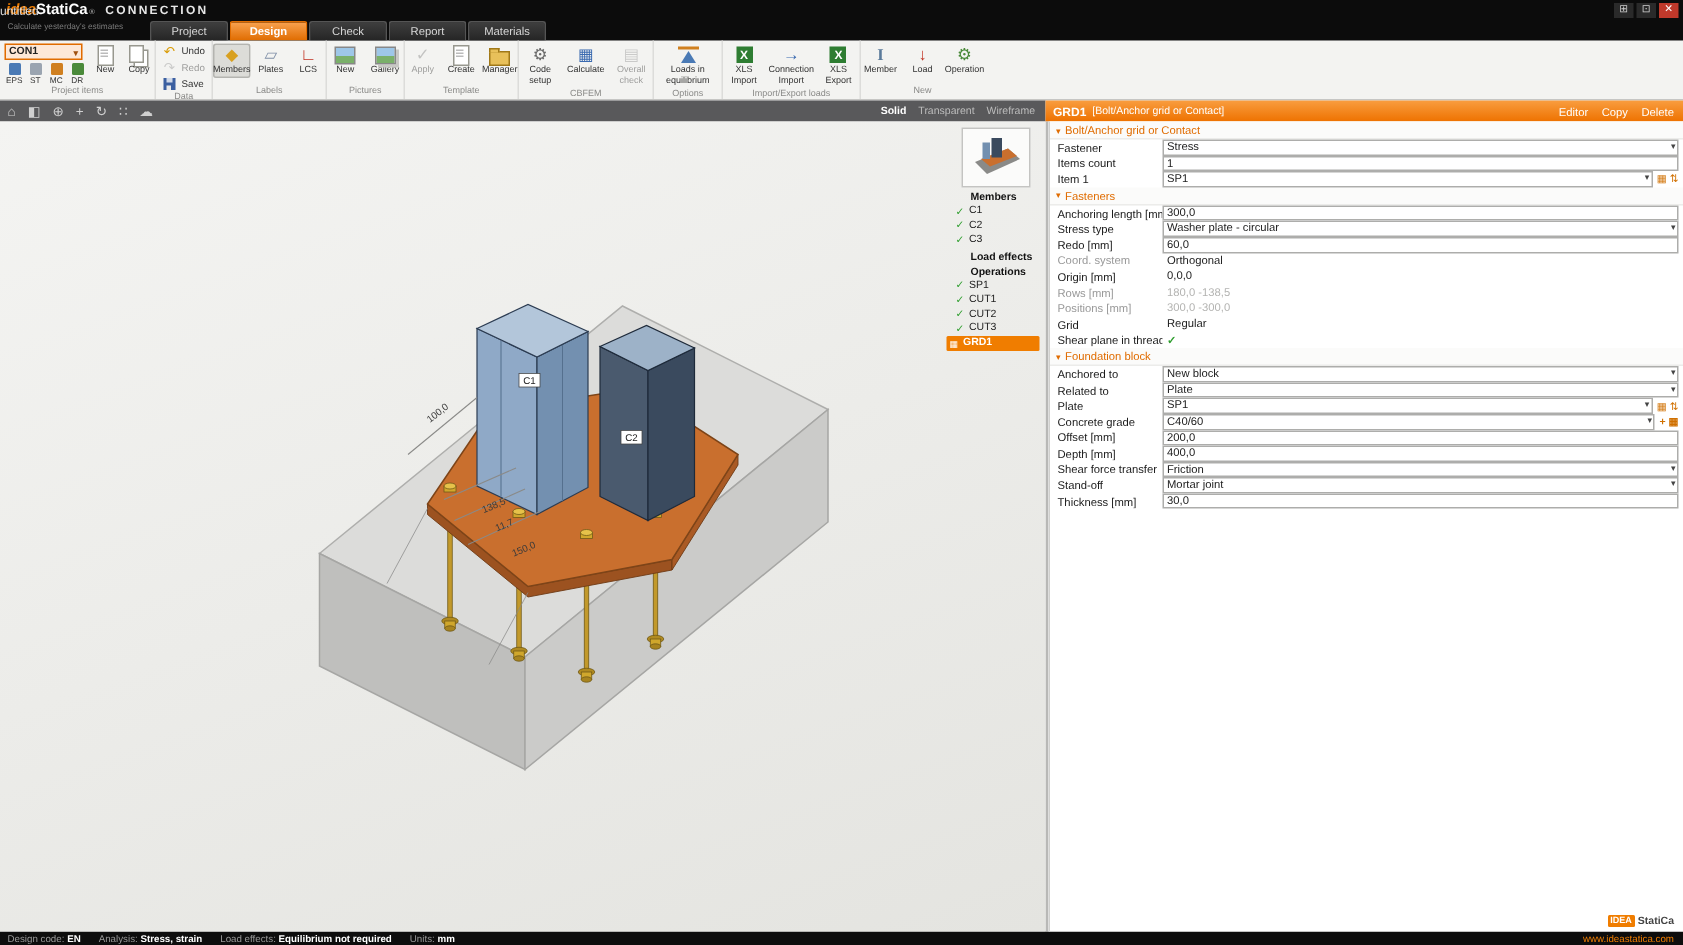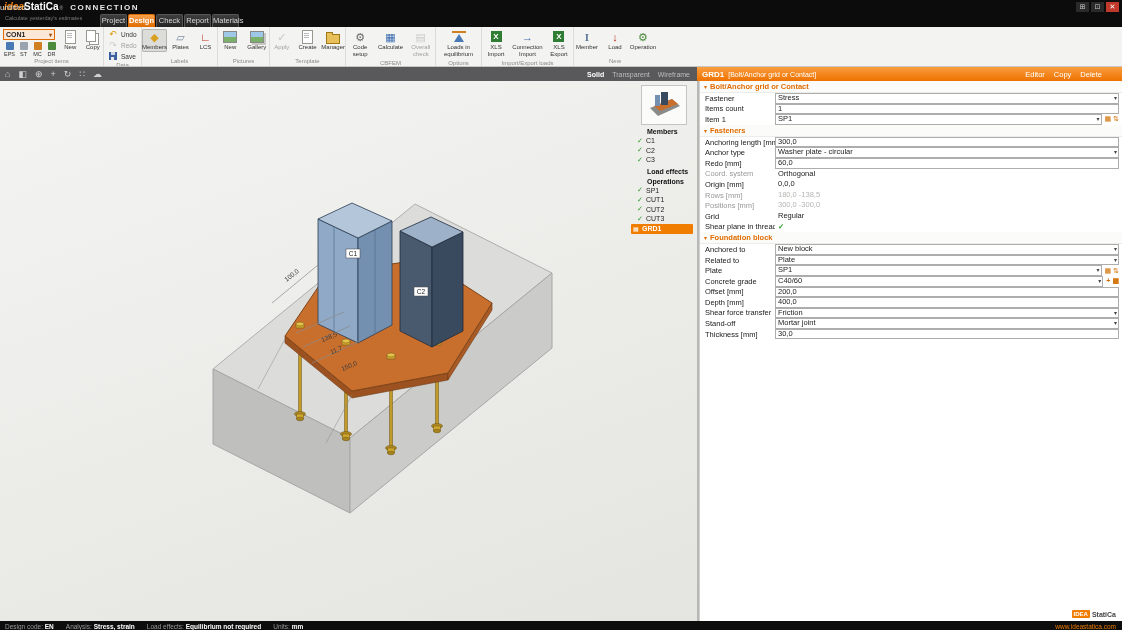--- a/index.html
+++ b/index.html
@@ -12,21 +12,21 @@
   .brand-idea{color:#f07d00;font-weight:bold;font-style:italic;font-size:10px}
   .brand-statica{color:#fff;font-weight:bold;font-size:10px}
   .brand-reg{color:#aaa;font-size:5px;margin-left:1px}
   .brand-app{color:#e8e8e8;font-weight:bold;font-size:8px;letter-spacing:1.5px;margin-left:7px}
   .tagline{position:absolute;left:5px;top:15px;color:#7a7a7a;font-size:5.5px;white-space:nowrap}
   .doc-title{position:absolute;left:0;right:0;top:3px;text-align:left;color:#ddd;font-size:8px}
   .win-controls{position:absolute;right:3px;top:2px;display:flex;gap:2px}
   .win-btn{width:13px;height:10px;background:#2a2a2a;color:#ccc;font-size:7px;text-align:center;line-height:10px;cursor:pointer}
   .win-btn.close{background:#c0392b;color:#fff}
   .tabs{position:absolute;left:100px;bottom:0;display:flex;gap:1px}
-  .tab{width:27px;height:13px;line-height:12px;text-align:center;font-size:7.5px;color:#d8d8d8;
+  .tab{width:52px;height:13px;line-height:12px;text-align:center;font-size:7.5px;color:#d8d8d8;
        background:linear-gradient(#3e3e3e,#252525);border:1px solid #555;border-bottom:none;
        border-radius:2px 2px 0 0;box-sizing:border-box;cursor:pointer}
   .tab.active{background:linear-gradient(#f8a14e,#e06c00);color:#fff;font-weight:bold;border-color:#e06c00}
 
   
   .ribbon{height:39px;background:#f3f3f1;border-bottom:1px solid #c6c6c4;display:flex}
   .rgroup{position:relative;border-right:1px solid #dcdcda;display:flex;flex-direction:column;box-sizing:border-box}
   .rbody{flex:1;display:flex;align-items:flex-start;justify-content:center;gap:2px;padding-top:2px}
   .rbody.col{flex-direction:column;align-items:flex-start;padding-left:3px;gap:1px;justify-content:flex-start}
   .glabel{height:9px;font-size:6px;color:#8a8a88;text-align:center;line-height:9px;white-space:nowrap;overflow:hidden}
@@ -72,21 +72,21 @@
   
   .toolrow{display:flex;height:14px}
   .vtoolbar{width:697px;background:#59595b;display:flex;align-items:center;gap:8px;padding-left:5px;box-sizing:border-box}
   .vicon{color:#d0d0d0;font-size:9px;line-height:14px;cursor:pointer}
   .vmodes{margin-left:auto;margin-right:7px;display:flex;gap:8px;font-size:7px;color:#bcbcbc}
   .vmode{cursor:pointer}
   .vmode.active{color:#fff;font-weight:bold}
   .prop-head{width:425px;background:linear-gradient(#f99d3f,#ee7200);display:flex;align-items:center;color:#fff;box-sizing:border-box}
   .ph-name{font-weight:bold;font-size:8px;margin-left:5px}
   .ph-type{font-size:7px;margin-left:4px}
-  .ph-actions{margin-left:auto;display:flex;gap:9px;margin-right:20px;font-size:7.5px}
+  .ph-actions{margin-left:auto;display:flex;gap:9px;margin-right:6px;font-size:7.5px}
   .ph-action{cursor:pointer}
 
   
   .main{display:flex;height:540px}
   .viewport{width:697px;position:relative;background:linear-gradient(160deg,#f4f4f2,#e4e4e0)}
   .scene{position:absolute;left:0;top:0}
   .splitter{width:2px;background:#b8b8b6;cursor:col-resize}
   .props{width:423px;background:#fff;position:relative;border-left:1px solid #d0d0ce;box-sizing:border-box}
 
   
@@ -96,21 +96,21 @@
   .titem{display:flex;align-items:center;height:9.5px;margin-left:38px;cursor:pointer}
   .tcheck{color:#2e9e2e;font-size:7px;width:9px}
   .tlabel{font-size:7px;color:#222}
   .titem.active{background:#f07d00;width:60px;margin-left:32px;height:10px;padding-left:2px;border-radius:1px}
   .titem.active .tlabel{color:#fff;font-weight:bold}
   .grd-ico{color:#fff;font-size:6px;width:9px}
 
   
   .psection{display:flex;align-items:center;height:11px;border-bottom:1px solid #ececea;background:#fbfbfa}
   .psec-caret{color:#e06c00;font-size:6px;margin:0 3px 0 4px}
-  .psec-title{color:#e06c00;font-weight:bold;font-size:7.5px}
+  .psec-title{color:#e06c00;font-weight:normal;font-size:7.5px}
   .prow{display:flex;align-items:center;height:10.6px}
   .plabel{width:70px;min-width:70px;font-size:7.5px;color:#1a1a1a;padding-left:5px;white-space:nowrap;overflow:hidden}
   .plabel.muted{color:#999}
   .pval{flex:1;height:8.6px;line-height:8.6px;font-size:7.5px;margin-right:3px;padding:0 9px 0 2px;position:relative;
         background:#fff;border:1px solid #adadab;color:#222;white-space:nowrap;overflow:hidden;cursor:pointer}
   .pval.select::after{content:"▾";position:absolute;right:1px;top:0;font-size:6px;color:#444}
   .pval.plain,.pval.muted,.pval.check{border-color:transparent;background:transparent;cursor:default}
   .pval.muted{color:#b4b4b2}
   .pval.check{color:#2e9e2e;font-weight:bold}
   .pextra{font-size:7px;margin-right:3px;white-space:nowrap;cursor:pointer}
@@ -558,21 +558,21 @@
     </div>
 
 
       <div class="prow">
         <span class="plabel">Anchoring length [mm]</span>
         <span class="pval input">300,0</span>
 
       </div>
 
       <div class="prow">
-        <span class="plabel">Anchor type</span>
+        <span class="plabel">Stress type</span>
         <span class="pval select">Washer plate - circular</span>
 
       </div>
 
       <div class="prow">
         <span class="plabel">Redo [mm]</span>
         <span class="pval input">60,0</span>
 
       </div>
 

